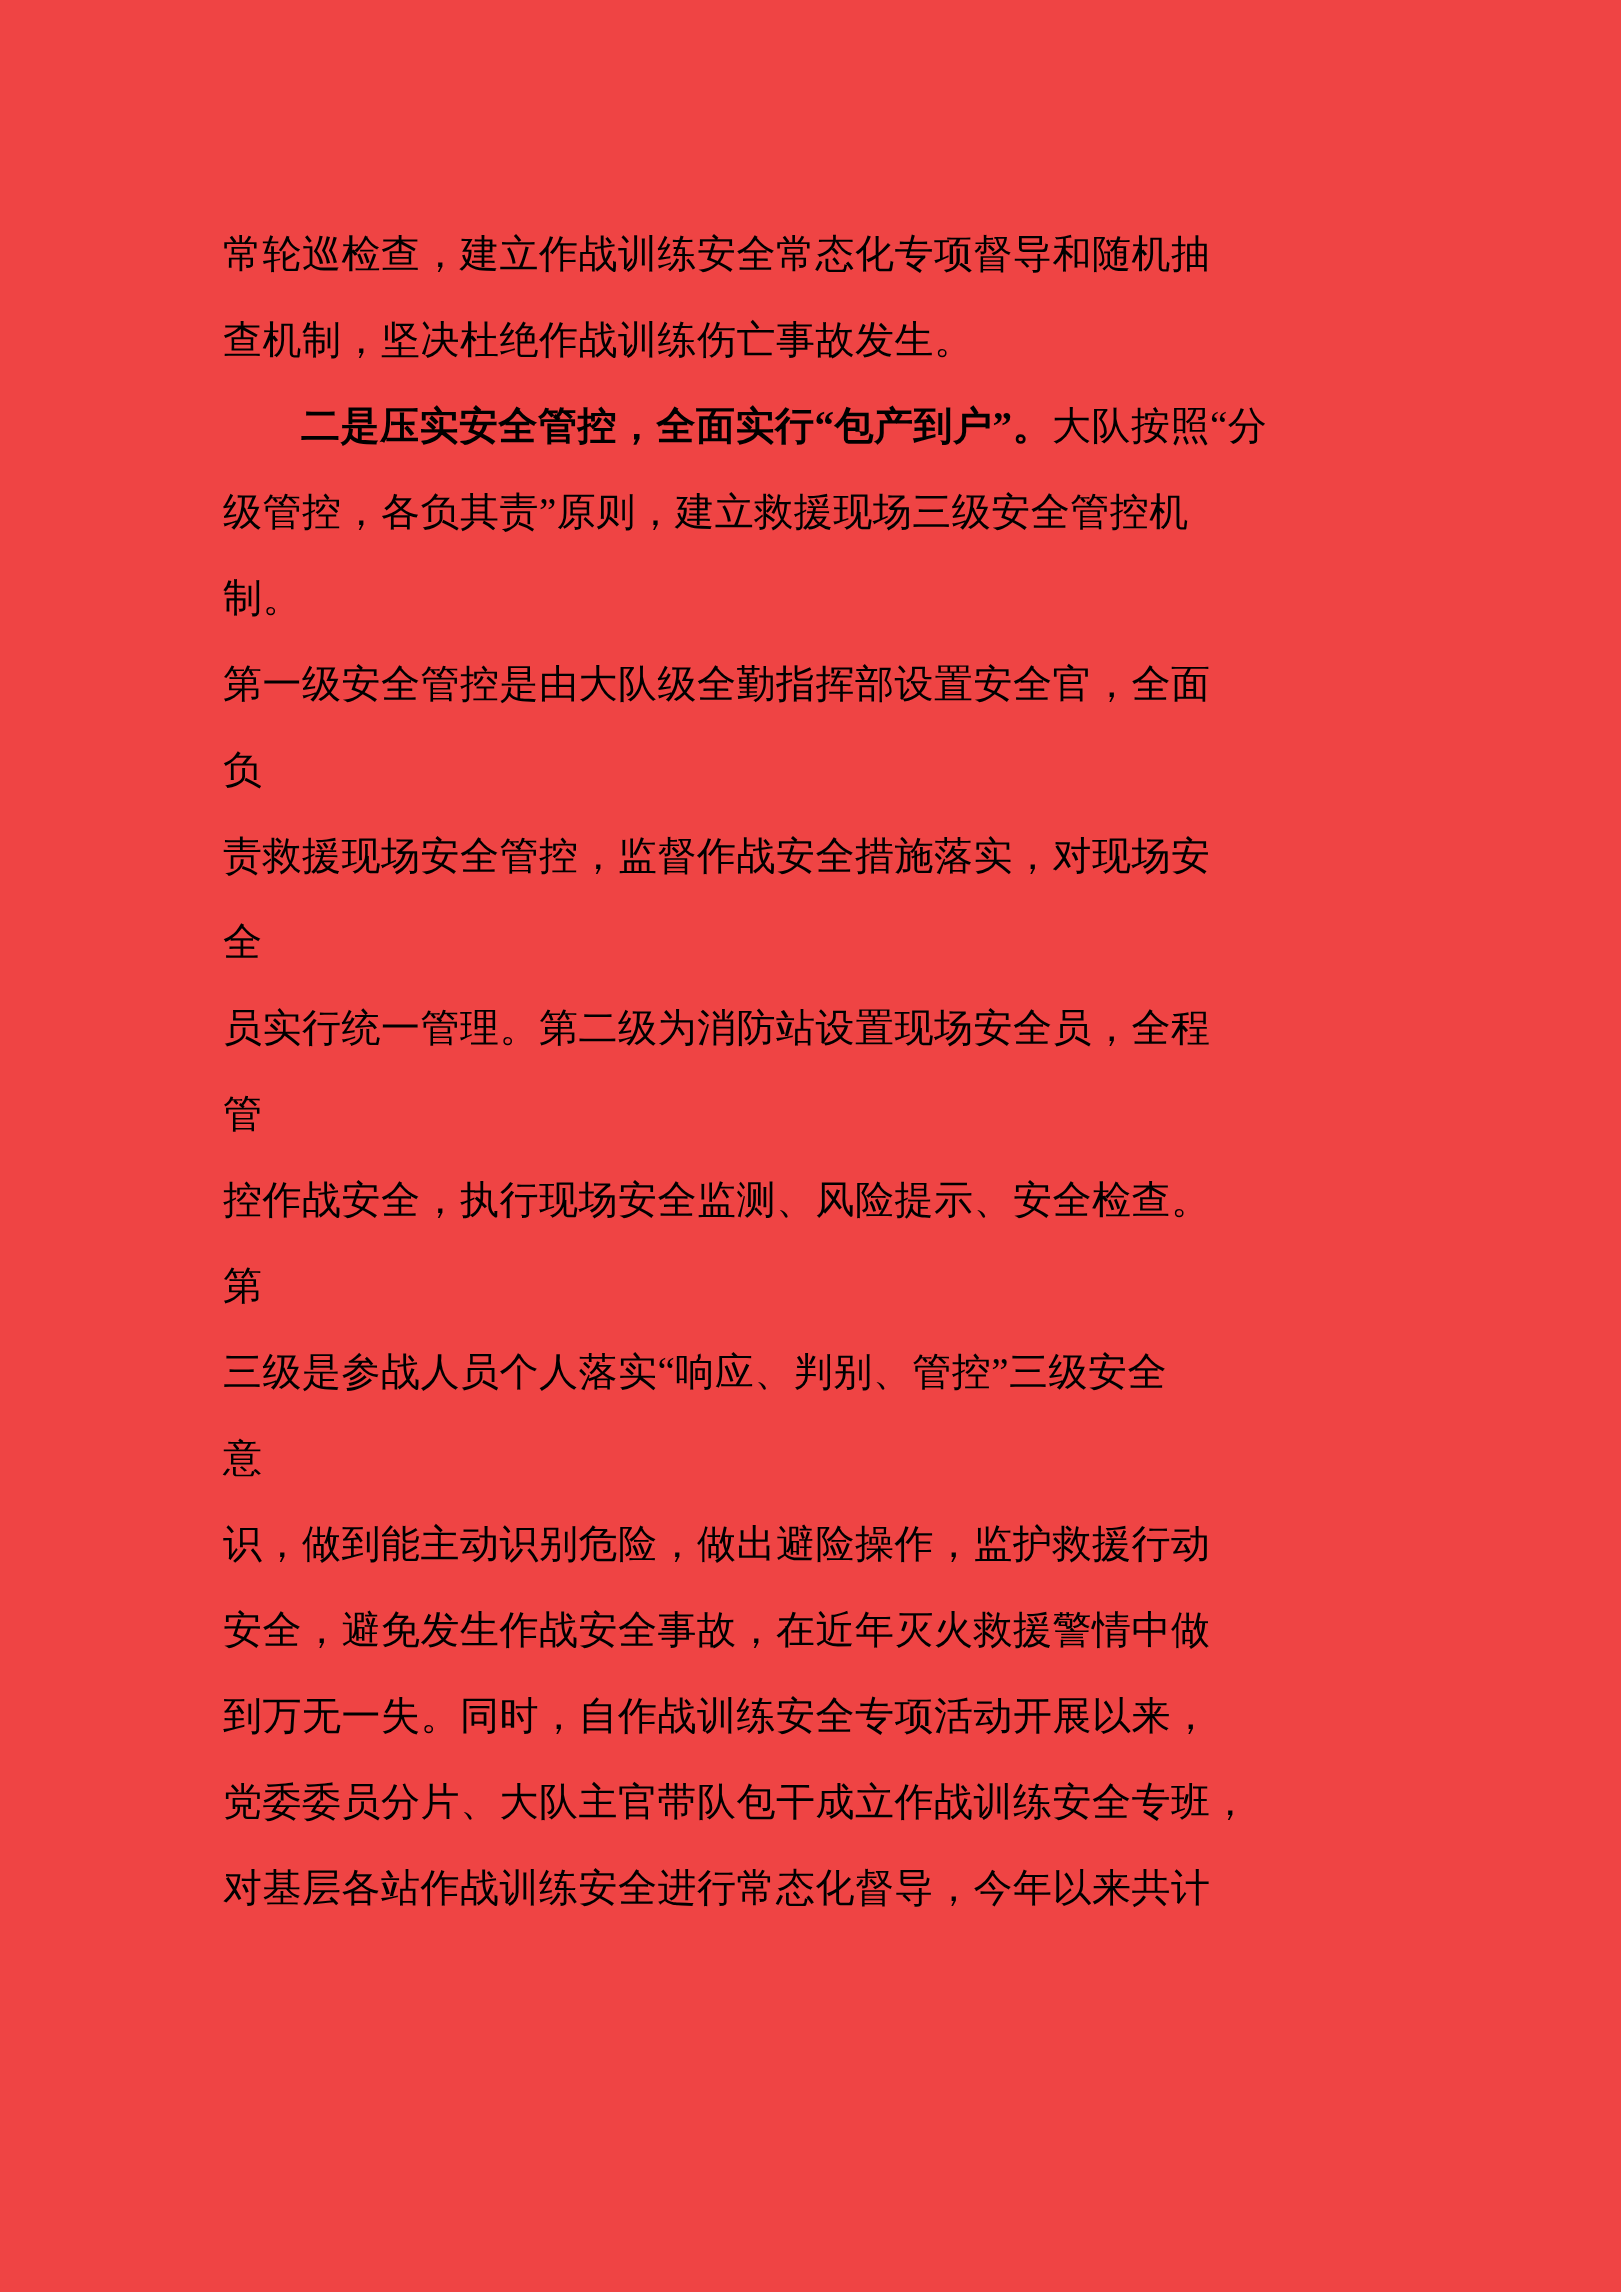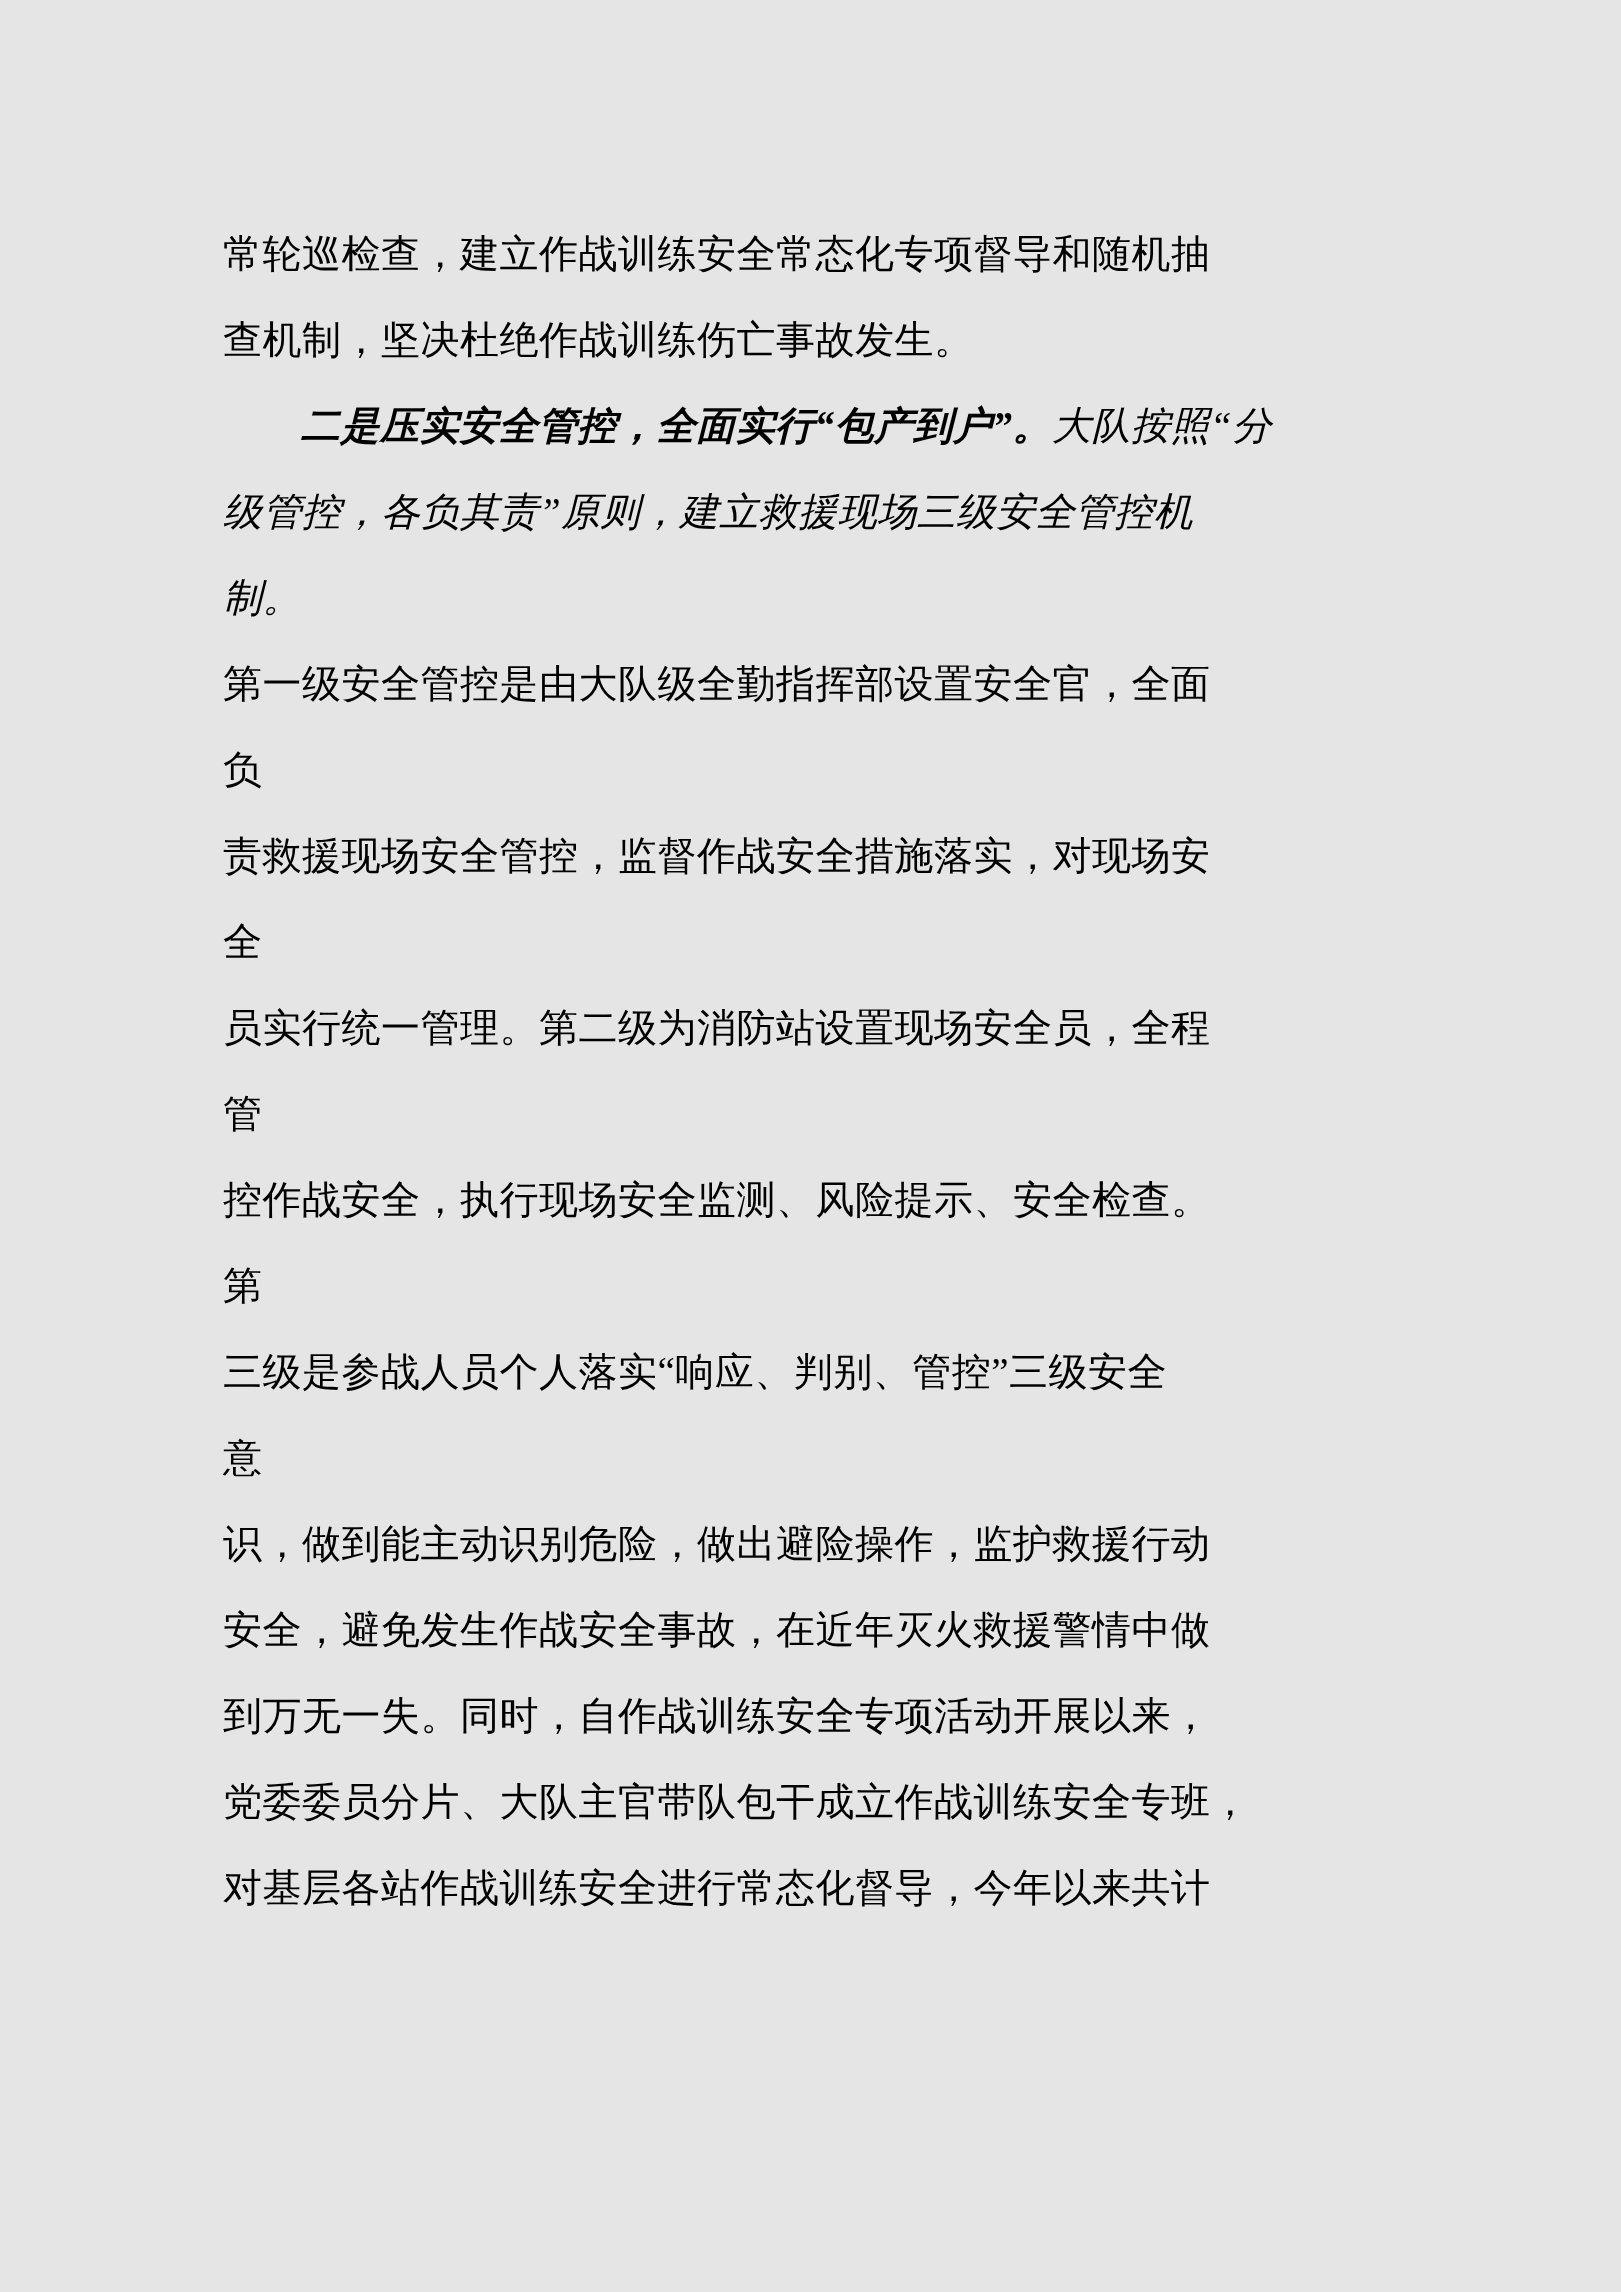--- a/index.html
+++ b/index.html
@@ -13,37 +13,36 @@
     font-family: "Liberation Serif", "DejaVu Serif", serif;
     color: #000000;
     overflow: hidden;
   }
   .page {
     position: relative;
     width: 1621px;
     height: 2293px;
     box-sizing: border-box;
     padding: 211px 223px 0 223px;
-    background: #e5e5e5;
+    background: #ef4444;
   }
   .doc-body {
     font-size: 39px;
     line-height: 86px;
     letter-spacing: 0.5px;
     text-align: justify;
     text-justify: inter-ideograph;
   }
   .para {
     margin: 0;
     padding: 0;
     white-space: pre-wrap;
   }
   .para-indent {
     text-indent: 2em;
-    font-style: italic;
   }
   .bold-lead {
     font-weight: bold;
   }
 </style>
 </head>
 <body>
 
 <div class="page">
   <div class="doc-body">

